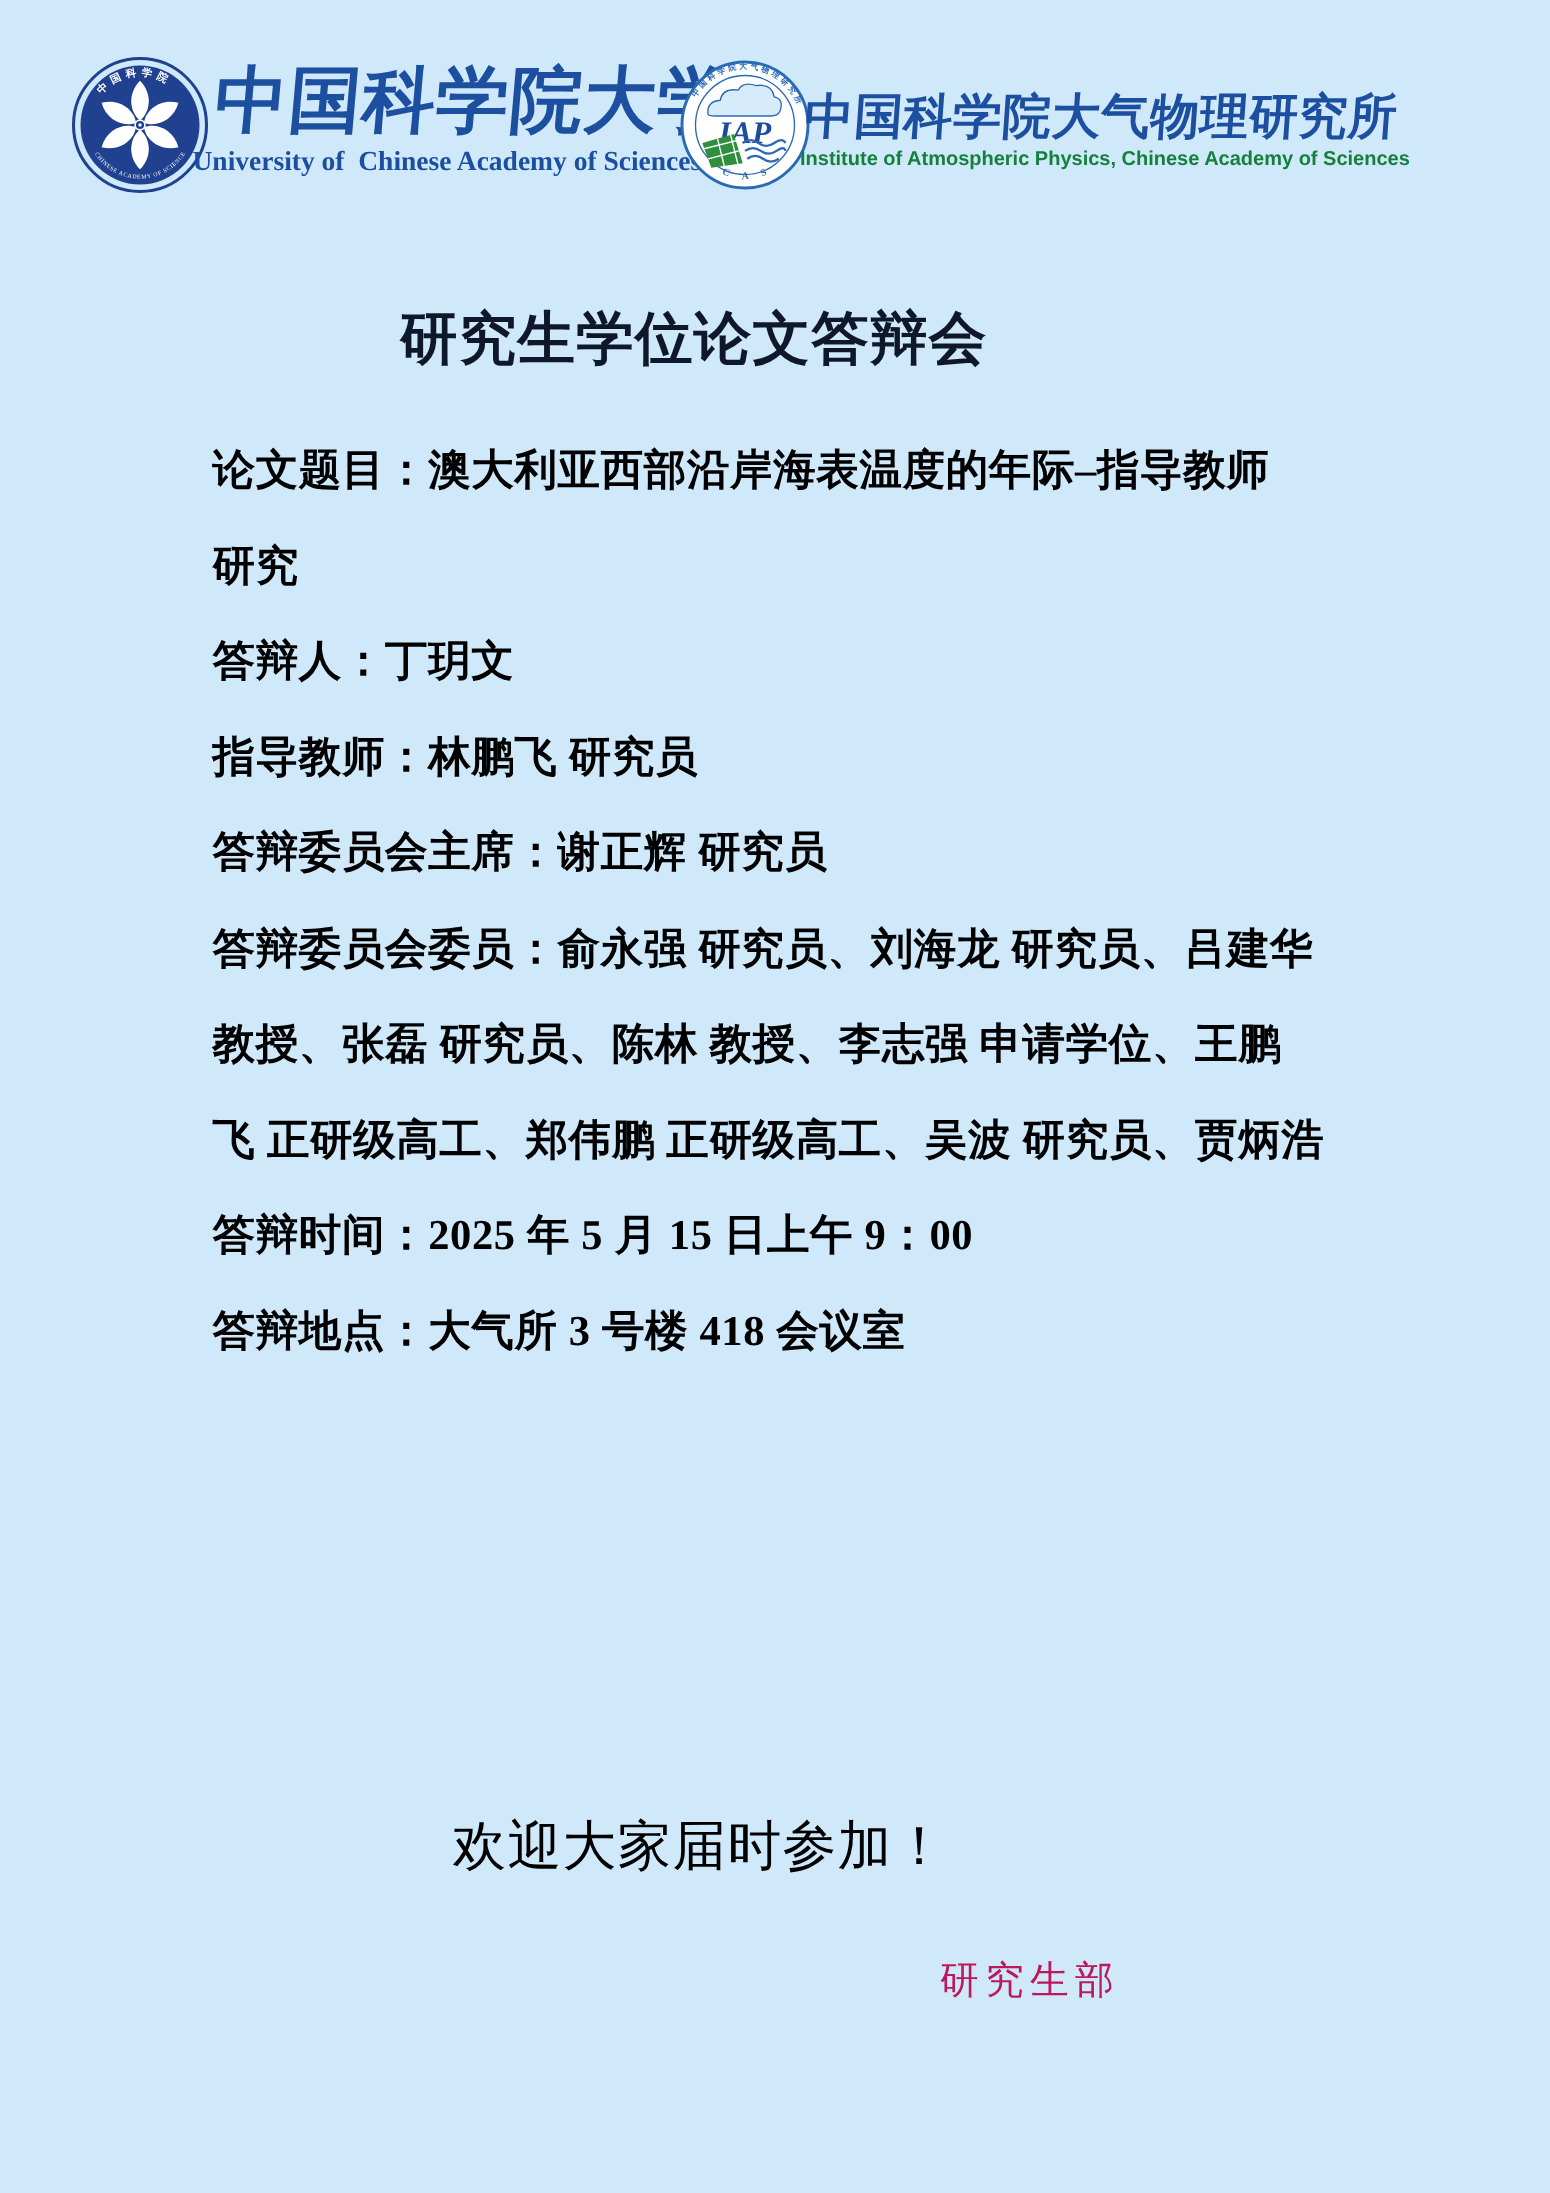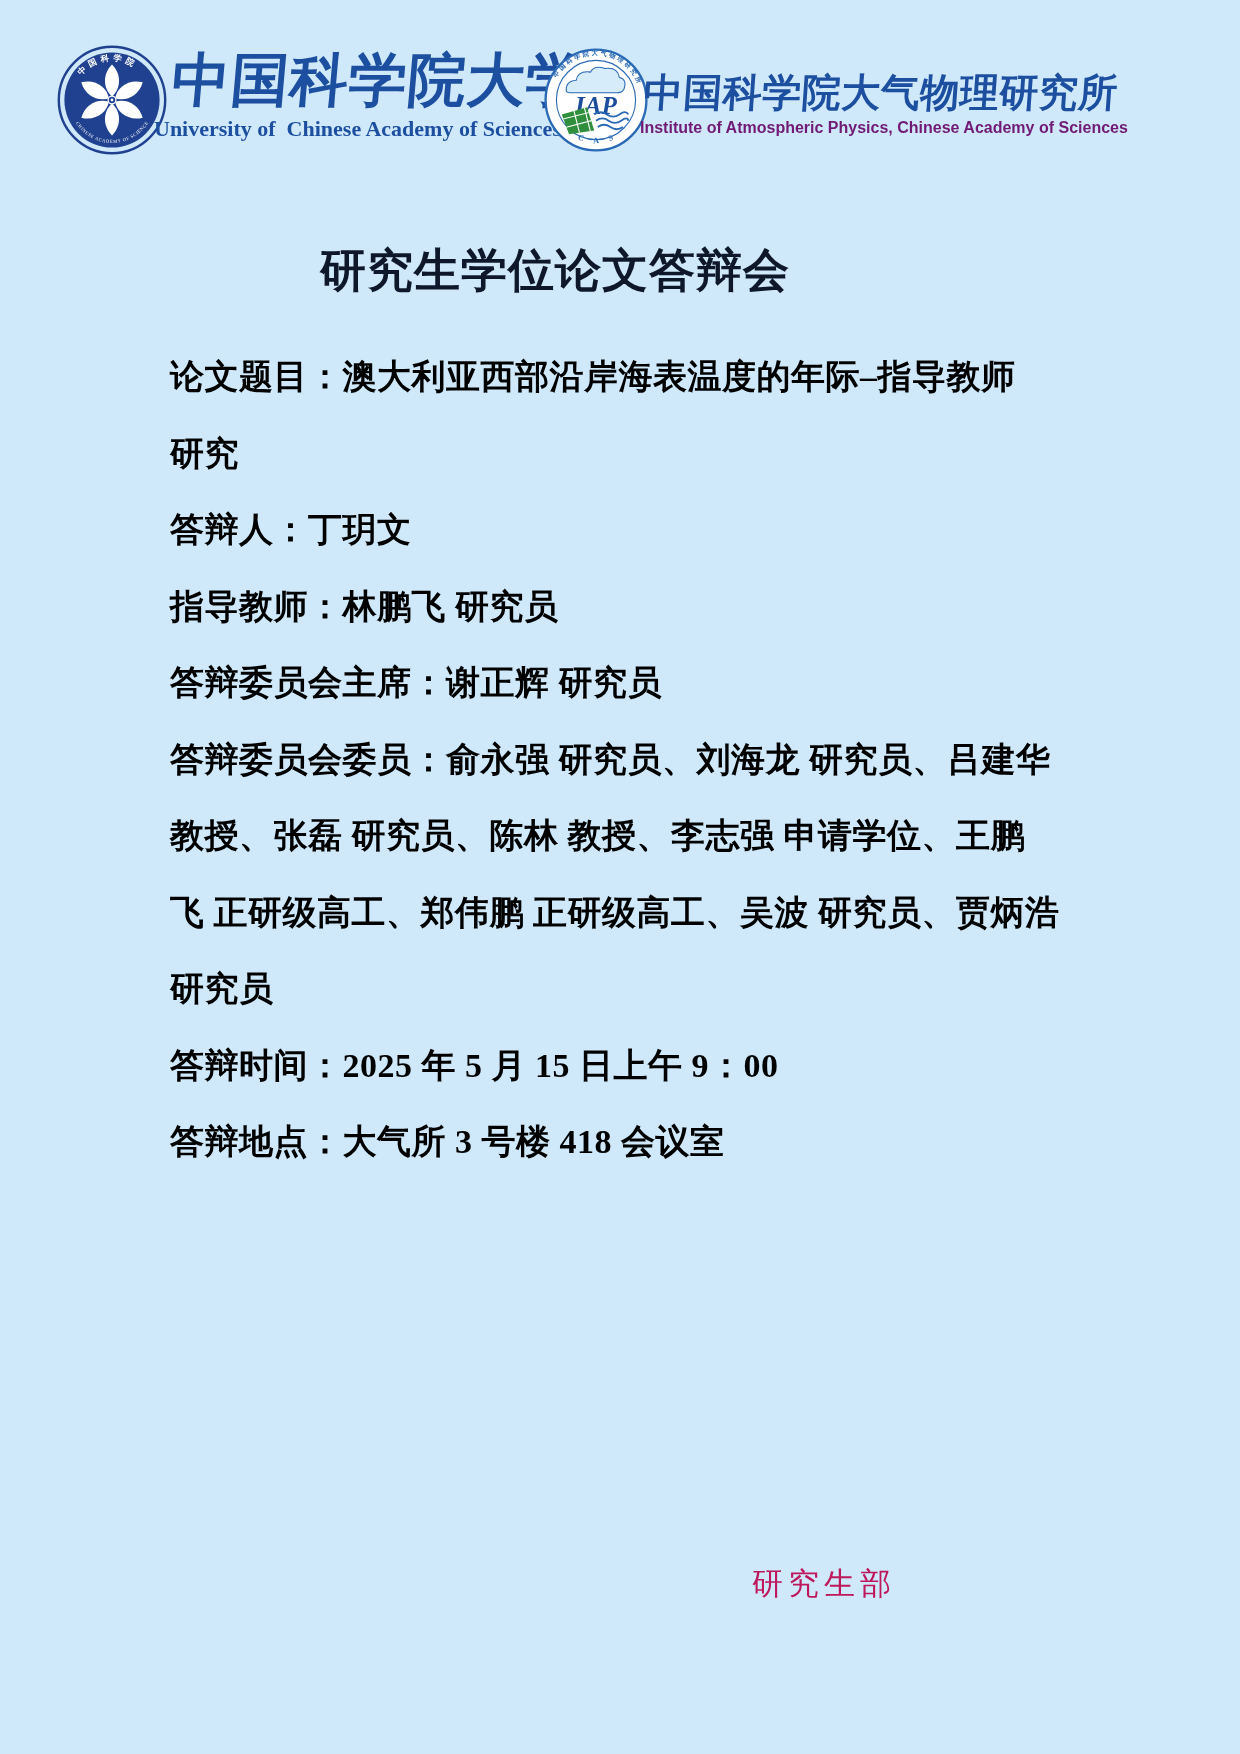--- a/index.html
+++ b/index.html
@@ -27,21 +27,21 @@
     white-space:pre;
   }
   .iap-name-zh{
     position:absolute;left:644px;top:66px;
     font-size:39px;font-weight:bold;color:#1d4fa0;
     transform:skewX(-4deg);
     letter-spacing:0.5px;white-space:pre;
   }
   .iap-name-en{
     position:absolute;left:640px;top:119px;
-    font-size:16px;font-weight:bold;color:#701a75;
+    font-size:16px;font-weight:bold;color:#15803d;
     font-family:"Liberation Sans","DejaVu Sans",sans-serif;
     white-space:pre;
   }
   
   .doc-title{
     position:absolute;left:0;top:240px;width:1110px;
     text-align:center;
     font-size:46px;font-weight:600;color:#0f172a;
     font-family:"Liberation Sans","DejaVu Sans",sans-serif;
     letter-spacing:1px;
@@ -161,21 +161,21 @@
 
   <div class="doc-body">
     <div class="line">论文题目：澳大利亚西部沿岸海表温度的年际–指导教师</div>
     <div class="line">研究</div>
     <div class="line">答辩人：丁玥文</div>
     <div class="line">指导教师：林鹏飞 研究员</div>
     <div class="line">答辩委员会主席：谢正辉 研究员</div>
     <div class="line">答辩委员会委员：俞永强 研究员、刘海龙 研究员、吕建华</div>
     <div class="line">教授、张磊 研究员、陈林 教授、李志强 申请学位、王鹏</div>
     <div class="line">飞 正研级高工、郑伟鹏 正研级高工、吴波 研究员、贾炳浩</div>
-    <div class="line">研究员</div>
     <div class="line">答辩时间：2025 年 5 月 15 日上午 9：00</div>
     <div class="line">答辩地点：大气所 3 号楼 418 会议室</div>
   </div>
 
+  <div class="welcome">欢迎大家届时参加！</div>
 
   <div class="dept">研究生部</div>
 
 </div>
 
 </body></html>

